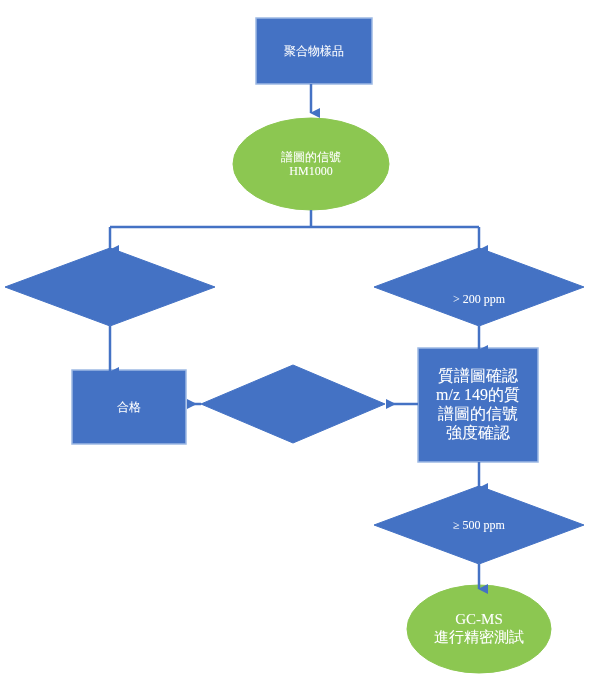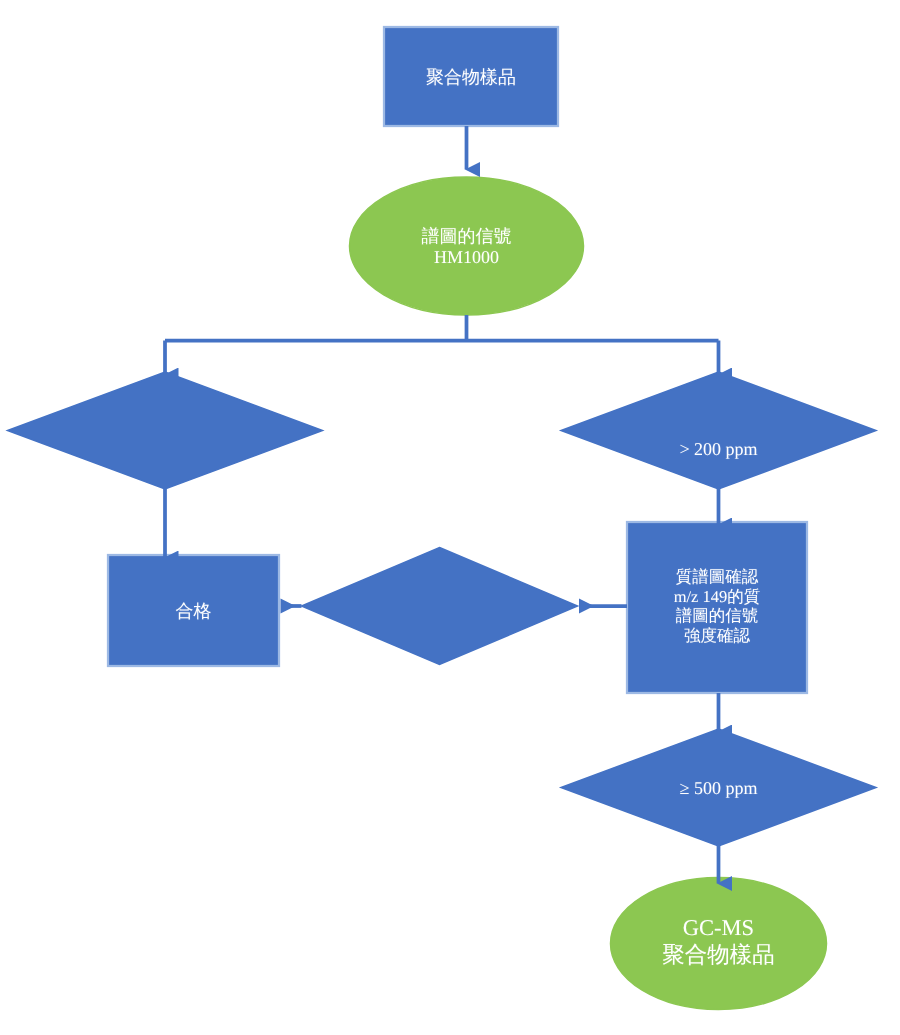--- a/index.html
+++ b/index.html
@@ -30,21 +30,21 @@
     text-align: center;
     color: #ffffff;
     font-family: "Liberation Serif", "DejaVu Serif", serif;
     line-height: 1.18;
     white-space: pre-line;
     pointer-events: none;
     text-shadow: 0 0 1px rgba(255,255,255,0.25);
   }
   .lbl-16 { font-size: 12px; }
   .lbl-15 { font-size: 15px; }
-  .lbl-14 { font-size: 11px; }
+  .lbl-14 { font-size: 16px; }
 </style>
 </head>
 <body>
 
 <div id="canvas">
 
   <svg class="flow" viewBox="0 0 600 690">
     <defs>
       <marker id="arrowDown" markerWidth="12" markerHeight="12" refX="5" refY="9" orient="auto" markerUnits="userSpaceOnUse">
         <path d="M0,0 L10,0 L5,10 z" fill="#4472C4"></path>
@@ -104,15 +104,15 @@
 
 
   <div class="node-label lbl-14" style="left:418px; top:348px; width:120px; height:114px;">質譜圖確認
 m/z 149的質
 譜圖的信號
 強度確認</div>
 
   <div class="node-label lbl-16" style="left:404px; top:496px; width:150px; height:58px;">≥ 500 ppm</div>
 
   <div class="node-label lbl-15" style="left:407px; top:589px; width:144px; height:80px;">GC-MS
-聚合物樣品</div>
+進行精密測試</div>
 
 </div>
 
 </body></html>

